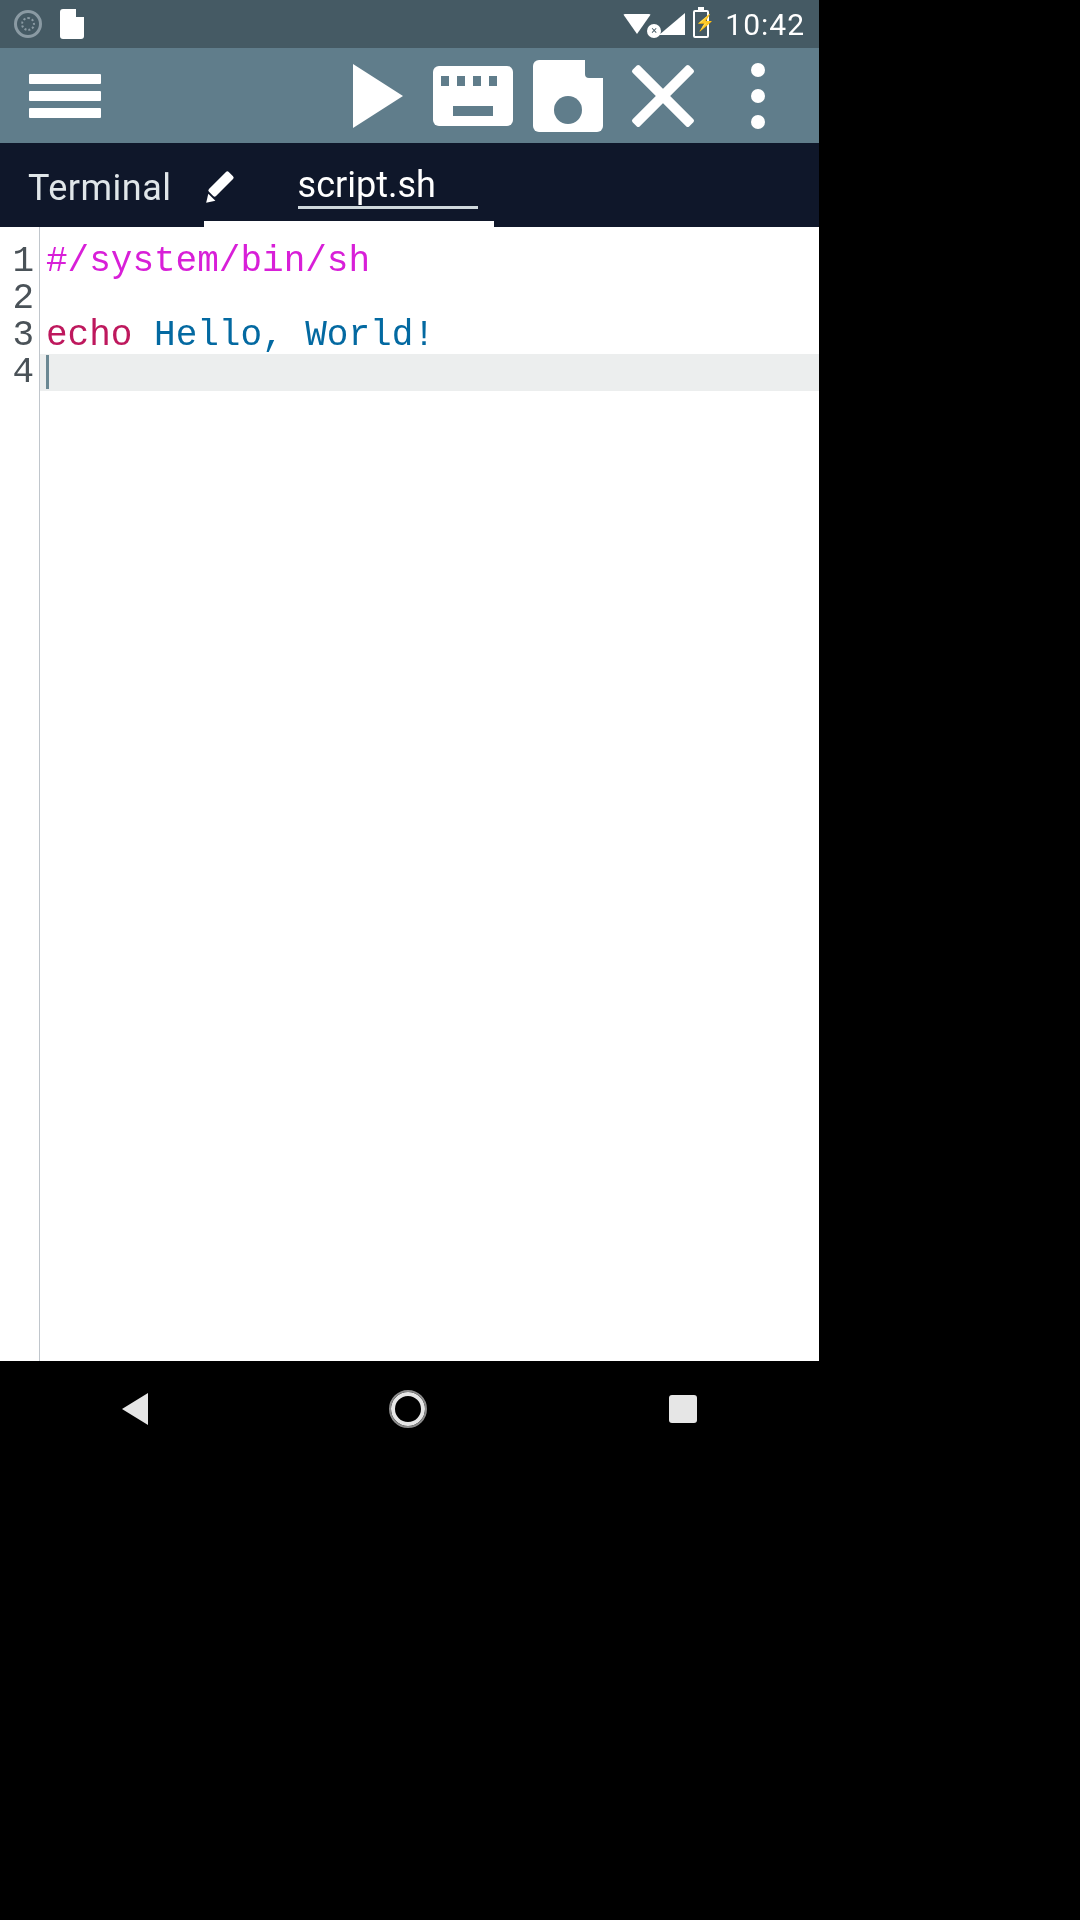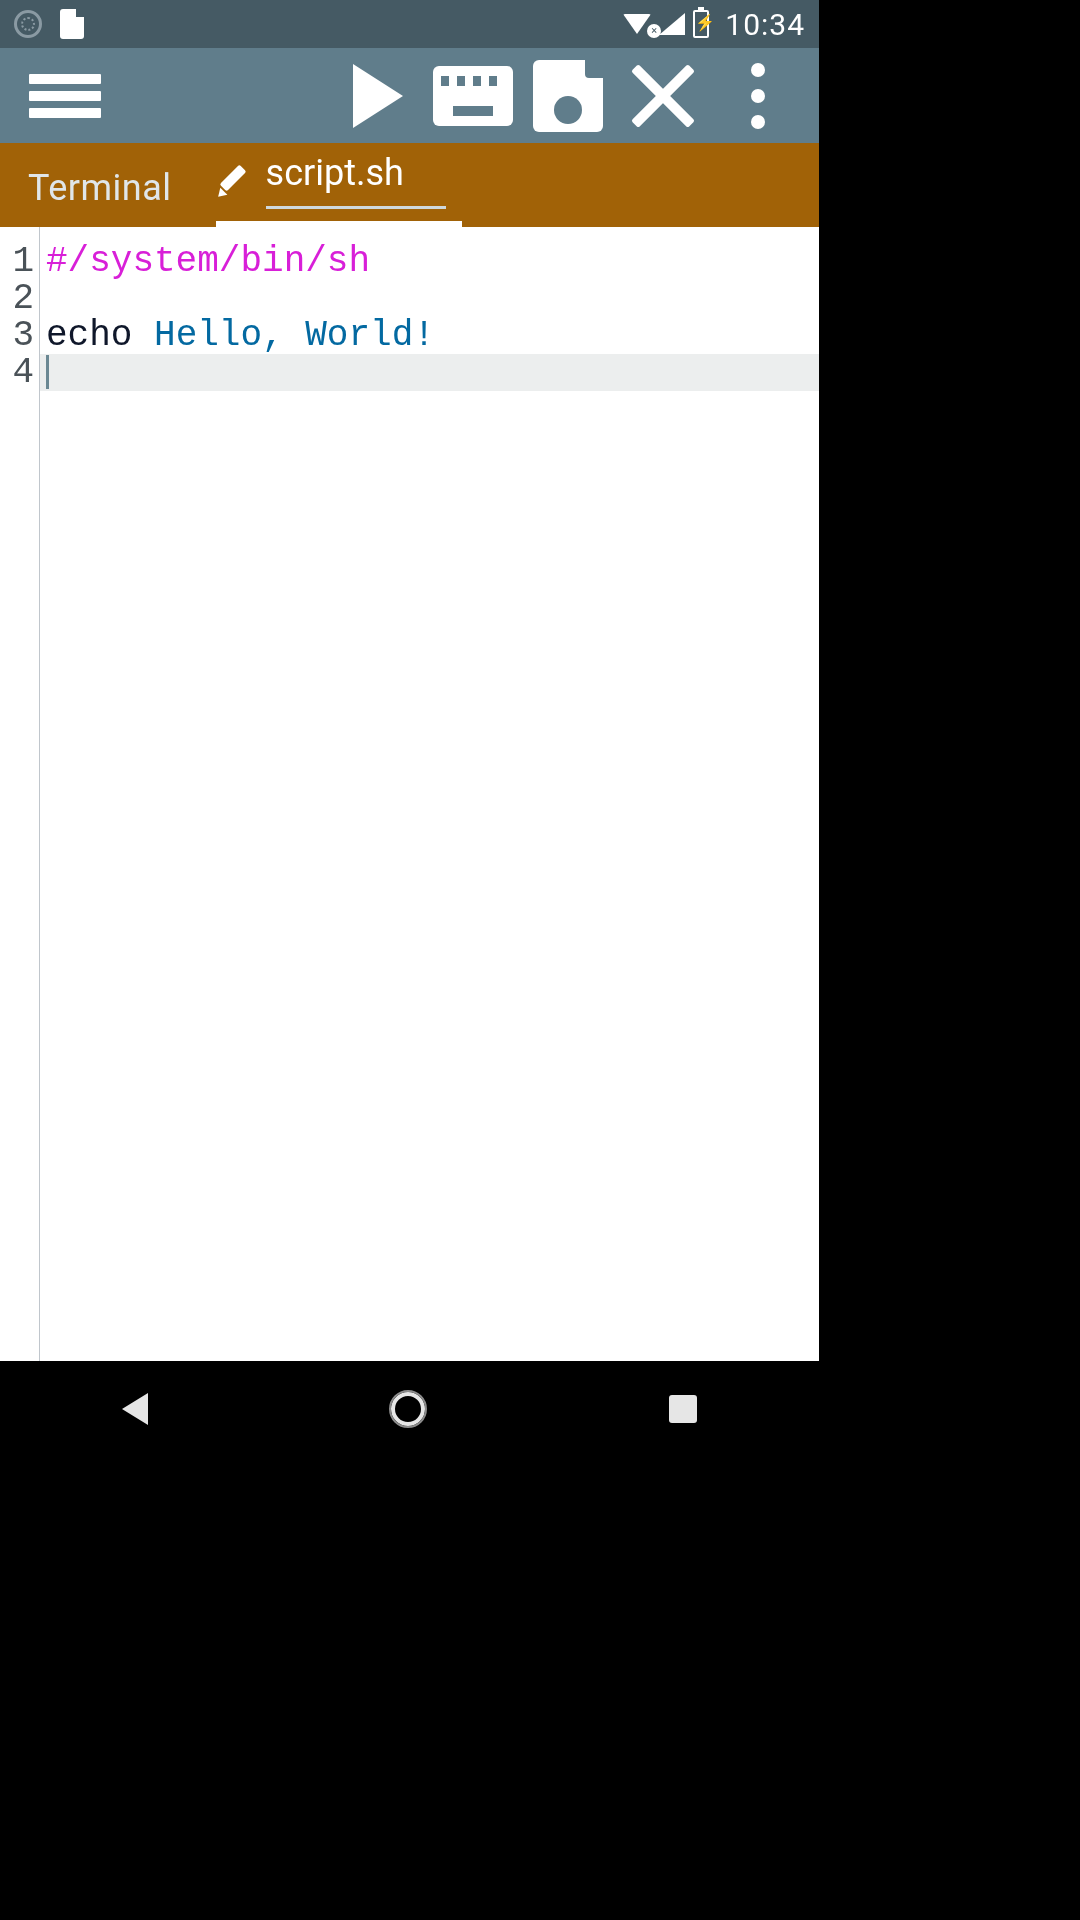--- a/index.html
+++ b/index.html
@@ -40,36 +40,36 @@
   .icon-save::before { content: ""; position: absolute; top: 0px; right: 0px; width: 18px; height: 18px; background: #607d8b; border-bottom-left-radius: 4px; }
   .icon-save::after { content: ""; position: absolute; bottom: 8px; left: 50%; transform: translateX(-50%); width: 28px; height: 28px; background: #607d8b; border-radius: 50%; }
   .icon-close { width: 68px; height: 68px; position: relative; }
   .icon-close::before, .icon-close::after { content: ""; position: absolute; top: 50%; left: 50%; width: 80px; height: 10px; background: #fff; border-radius: 2px; }
   .icon-close::before { transform: translate(-50%,-50%) rotate(45deg); }
   .icon-close::after  { transform: translate(-50%,-50%) rotate(-45deg); }
   .icon-more { display: flex; flex-direction: column; gap: 12px; align-items: center; }
   .icon-more span { width: 14px; height: 14px; background: #fff; border-radius: 50%; }
 
   
-  .tabs { height: 84px; background: #a16207; display: flex; align-items: flex-end; padding: 0 14px 0 28px; gap: 28px; color: #e0e6e9; font-size: 36px; }
+  .tabs { height: 84px; background: #0f172a; display: flex; align-items: flex-end; padding: 0 14px 0 28px; gap: 16px; color: #e0e6e9; font-size: 36px; }
   .tab { padding: 18px 16px 18px 0; letter-spacing: 0.5px; display:flex; align-items:center; gap:20px; }
   .tab.active { color: #fff; border-bottom: 6px solid #fff; padding-bottom: 12px; }
   .edit-icon { width: 30px; height: 30px; position: relative; display:inline-block;}
   .edit-icon::before { content: ""; position: absolute; width: 10px; height: 28px; background: #fff; transform: rotate(45deg); top: -2px; left: 12px; border-radius: 2px;}
   .edit-icon::after { content: ""; position: absolute; width: 0; height: 0; border-left: 5px solid transparent; border-right: 5px solid transparent; border-top: 8px solid #fff; transform: rotate(45deg); bottom: -2px; left: 0px; }
-  .tab-input { background: transparent; border: none; outline: none; color: #fff; font-size: 36px; width: 180px; border-bottom: 3px solid #cfd8dc; padding-bottom: 12px; font-family: inherit;}
+  .tab-input { background: transparent; border: none; outline: none; color: #fff; font-size: 36px; width: 180px; border-bottom: 3px solid #cfd8dc; padding-bottom: 0; font-family: inherit; margin-left: 44px;}
 
   
   .editor { flex: 1; display: flex; background: #fff; font-family: "Courier New", monospace; font-size: 36px; line-height: 37px; position: relative;}
   .gutter { width: 40px; border-right: 1px solid #c0c6cc; color: #4a5258; text-align: right; padding: 16px 6px 0 0; letter-spacing: -1px;}
   .gutter div { height: 37px; }
   .code { flex: 1; padding: 16px 13px 0 6px; white-space: pre; position: relative;}
   .codeline { height: 37px; }
   .comment { color: #d81fd8; }
-  .keyword { color: #0f172a; margin-top: 34px; }
+  .keyword { color: #be185d; margin-top: 34px; }
   .plain { color: #0369a1; }
   .current-line { position: absolute; left: 0; right: 0; height: 37px; background: #eceeee; }
   .cursor { position: absolute; width: 3px; height: 34px; background: #6b8893; }
 
   
   .navbar { height: 95px; background: #000; display: flex; align-items: center; justify-content: space-around; }
   .nav-back { width: 0; height: 0; border-top: 16px solid transparent; border-bottom: 16px solid transparent; border-right: 26px solid #e6e6e6; }
   .nav-home { width: 34px; height: 34px; border: 4px solid #e6e6e6; border-radius: 50%; position: relative; }
   .nav-home::after { content: ""; position: absolute; inset: -6px; border: 2px solid #8b8b8b; border-radius: 50%; }
   .nav-recent { width: 28px; height: 28px; background: #e6e6e6; border-radius: 3px; }
@@ -85,21 +85,21 @@
       <div class="status-sd"></div>
     </div>
     <div class="spacer"></div>
     <div class="right-icons">
       <div style="position:relative">
         <div class="wifi-icon"></div>
         <div class="wifi-badge">×</div>
       </div>
       <div class="signal-icon"></div>
       <div class="battery-icon"></div>
-      <div class="clock">10:34</div>
+      <div class="clock">10:42</div>
     </div>
   </div>
 
   <div class="toolbar">
     <div class="btn">
       <div class="hamburger">
           <span></span>
           <span></span>
           <span></span>
         </div>

